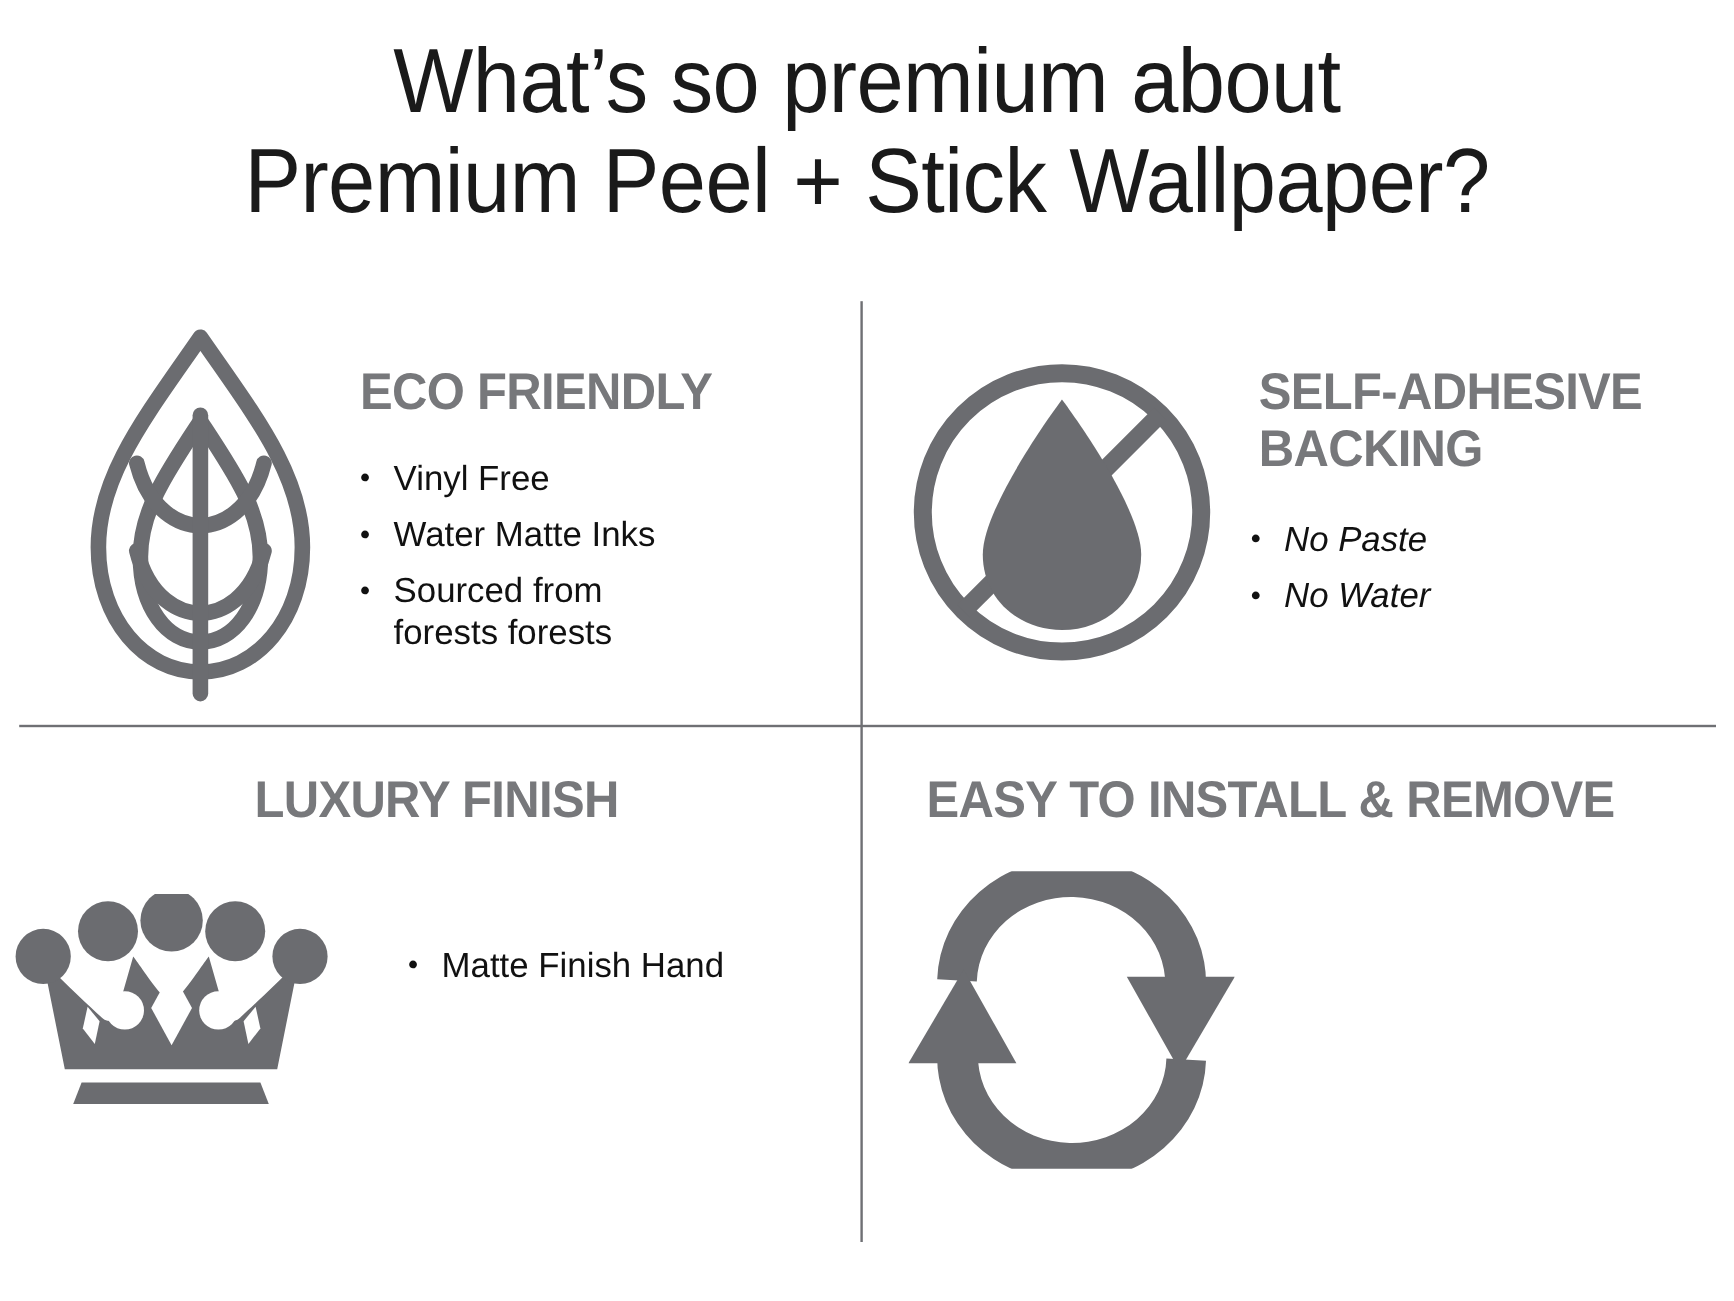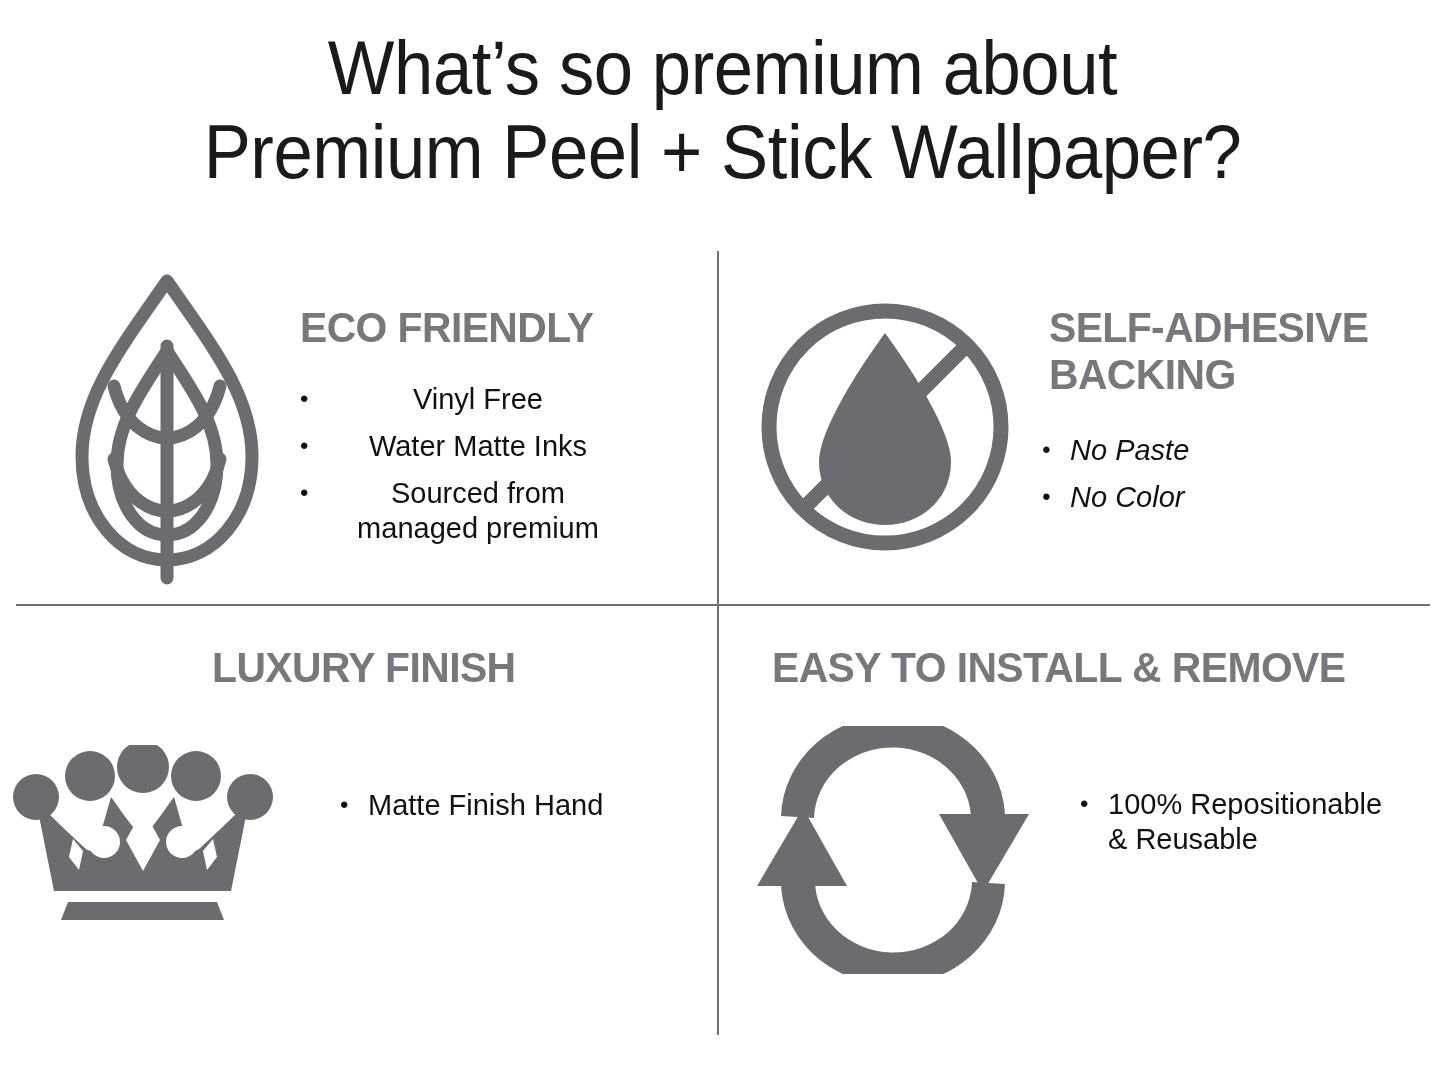--- a/index.html
+++ b/index.html
@@ -121,25 +121,25 @@
         <path d="M105 243 C 88 243, 62 231, 52 191"></path>
         <path d="M105 243 C 122 243, 148 231, 158 191"></path>
 
         <path d="M105 78 L105 310"></path>
       </g>
     </svg>
   </div>
 
   <div class="q-heading" style="left:300px; top:304px; width:400px;">ECO FRIENDLY</div>
 
-  <ul class="bullets" style="left:298px; top:382px; width:330px;text-align:center;">
+  <ul class="bullets" style="left:298px; top:382px; width:330px;">
     <li>Vinyl Free</li>
     <li>Water Matte Inks</li>
     <li>Sourced from
-managed premium</li>
+forests forests</li>
   </ul>
 </div>
 
 <div class="quad">
 
   <div class="icon-box" style="left:755px; top:297px; width:260px; height:260px;">
     <svg viewBox="0 0 260 260" xmlns="http://www.w3.org/2000/svg">
 
       <circle cx="130" cy="130" r="116" fill="none" stroke="#6b6c70" stroke-width="15"></circle>
 
@@ -147,21 +147,21 @@
 
       <path d="M130 36 C 130 36, 196 124, 196 165 C 196 202, 166 228, 130 228 C 94 228, 64 202, 64 165 C 64 124, 130 36, 130 36 Z" fill="#6b6c70"></path>
     </svg>
   </div>
 
   <div class="q-heading" style="left:1049px; top:304px; width:370px;">SELF-ADHESIVE
 BACKING</div>
 
   <ul class="bullets" style="left:1040px; top:433px; width:340px;font-style:italic;">
     <li>No Paste</li>
-    <li>No Color</li>
+    <li>No Water</li>
   </ul>
 </div>
 
 <div class="quad">
 
   <div class="q-heading" style="left:212px; top:644px; width:420px;">LUXURY FINISH</div>
 
   <div class="icon-box" style="left:12px; top:745px; width:262px; height:175px;">
     <svg viewBox="0 0 262 175" xmlns="http://www.w3.org/2000/svg">
       <g fill="#6b6c70">
@@ -225,16 +225,14 @@
                  L 58 152
                  A 78 72 0 0 0 215 156
                  Z"></path>
 
         <path d="M90 160 L0 160 L46 82 Z"></path>
       </g>
     </svg>
   </div>
 
   <ul class="bullets" style="left:1078px; top:787px; width:350px;">
-    <li>100% Repositionable
-&amp; Reusable</li>
   </ul>
 </div>
 
 </body></html>

